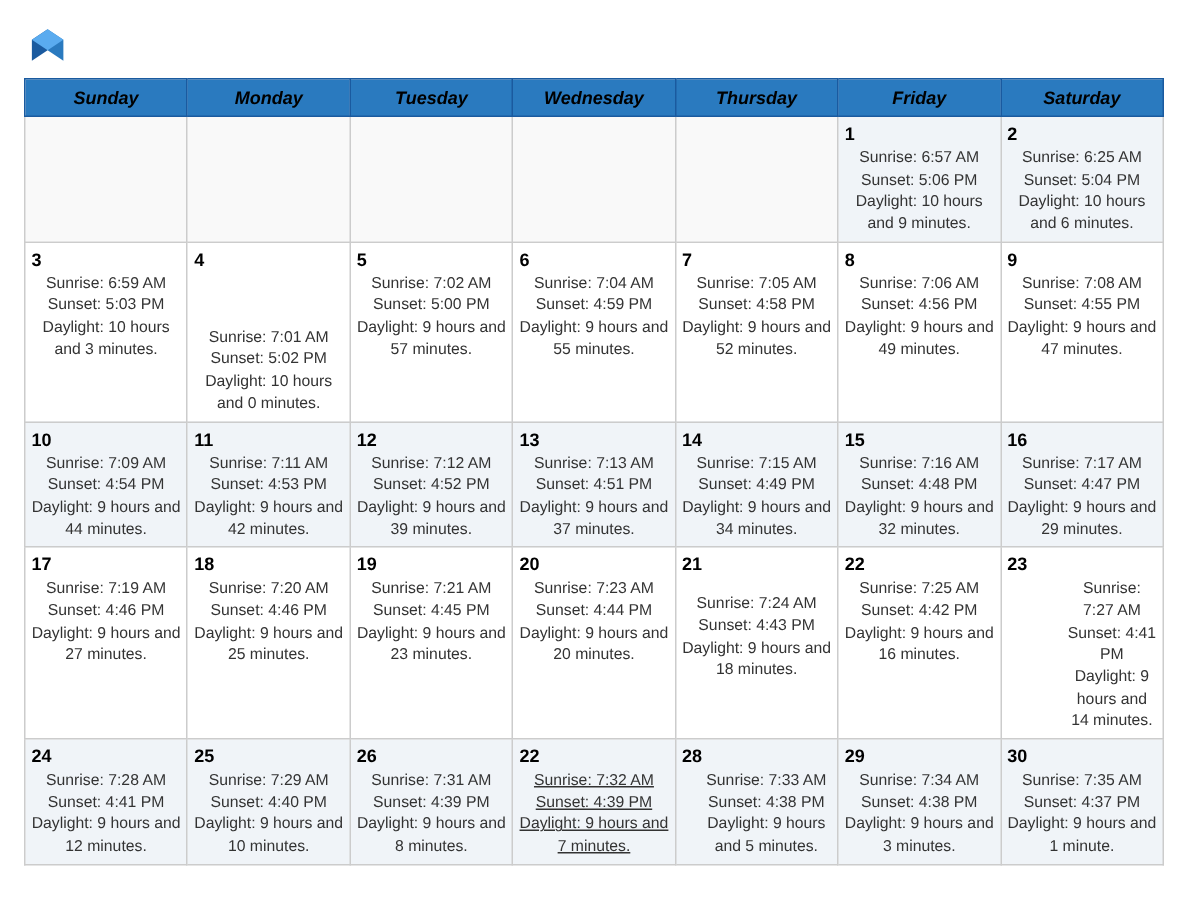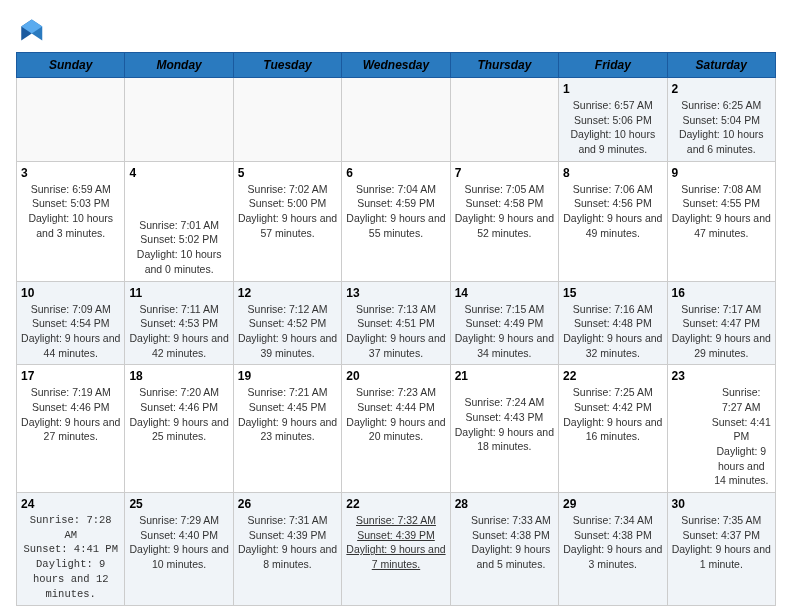--- a/index.html
+++ b/index.html
@@ -273,21 +273,21 @@
         <td>
           <span class="day-num">23</span>
           <div class="day-info" style="white-space: pre-line; margin-left: 40px;">Sunrise: 7:27 AM
 Sunset: 4:41 PM
 Daylight: 9 hours and 14 minutes.</div>
         </td>
       </tr>
       <tr>
         <td>
           <span class="day-num">24</span>
-          <div class="day-info" style="white-space: pre-line; font-family: Liberation Mono, monospace;">Sunrise: 7:28 AM
+          <div class="day-info" style="white-space: pre-line;">Sunrise: 7:28 AM
 Sunset: 4:41 PM
 Daylight: 9 hours and 12 minutes.</div>
         </td>
         <td>
           <span class="day-num">25</span>
           <div class="day-info" style="white-space: pre-line;">Sunrise: 7:29 AM
 Sunset: 4:40 PM
 Daylight: 9 hours and 10 minutes.</div>
         </td>
         <td>

